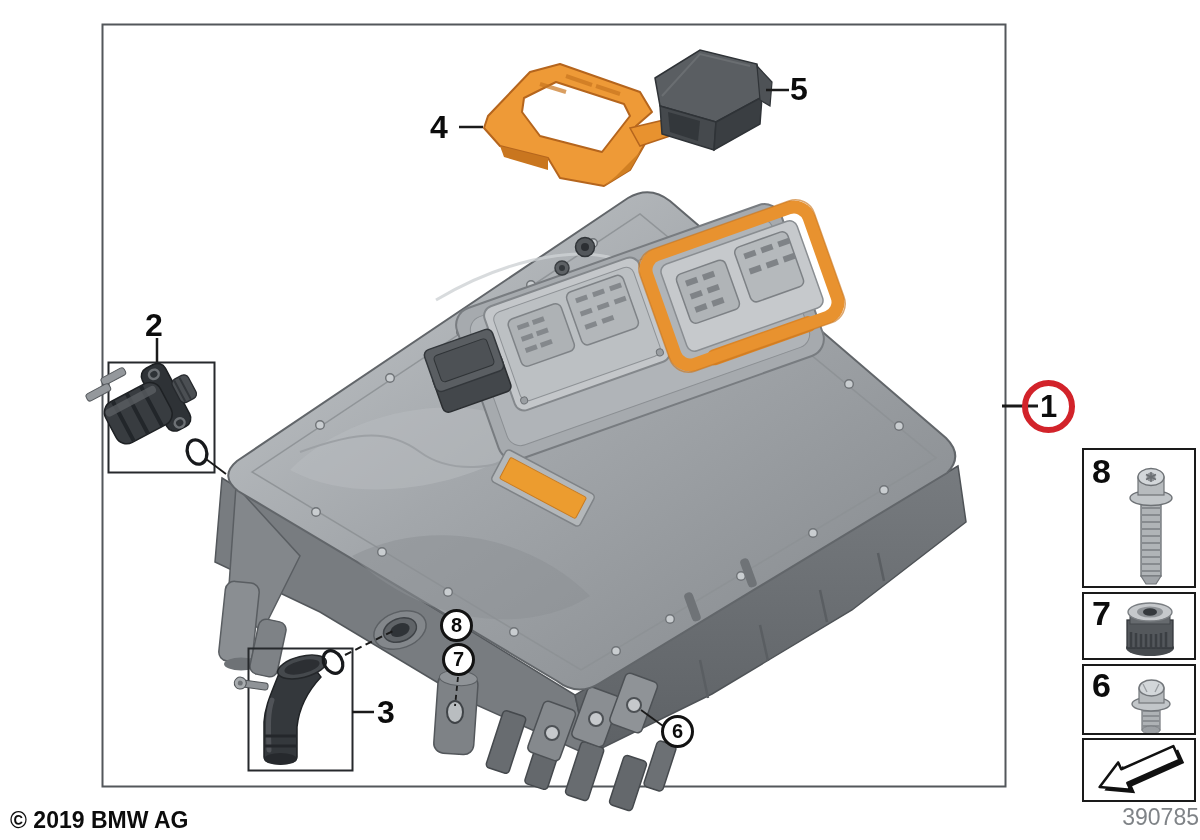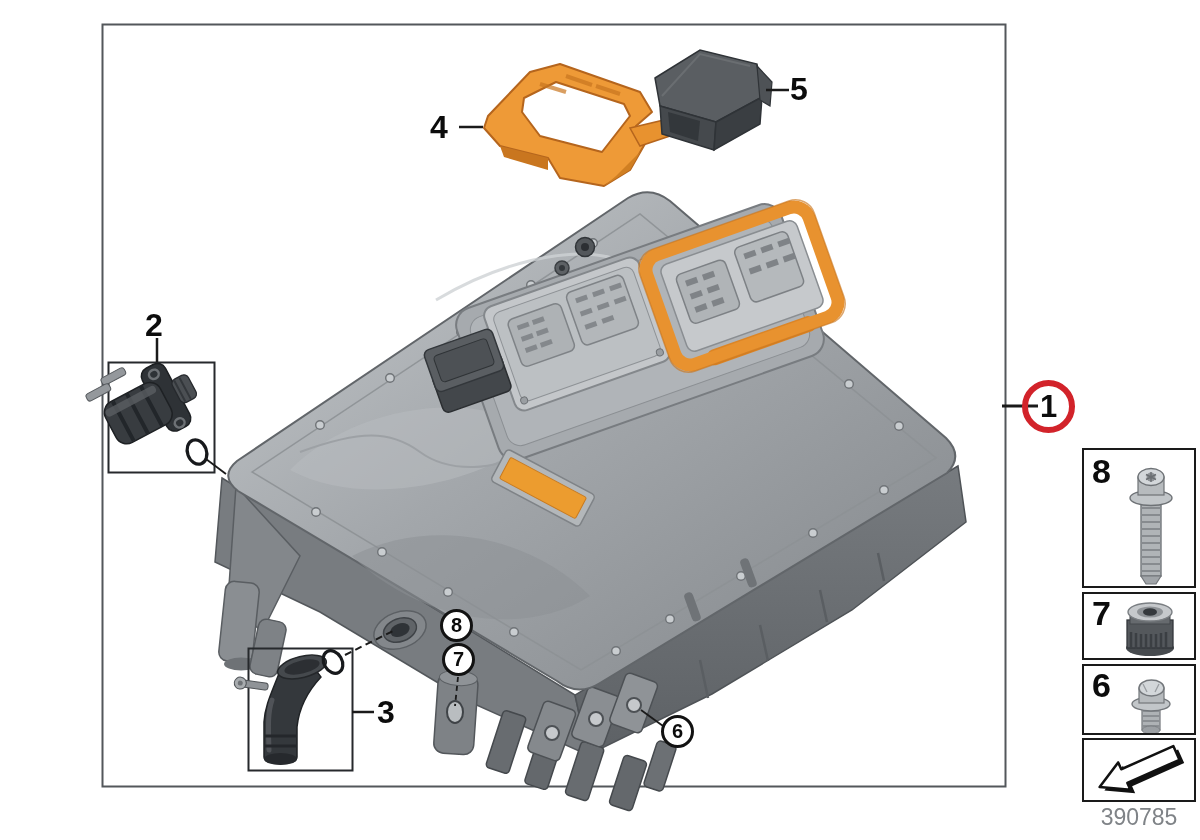--- a/index.html
+++ b/index.html
@@ -9,21 +9,21 @@
   .lbl{position:absolute;font:bold 32px "Liberation Sans",sans-serif;color:#0c0c0c;line-height:1;}
   .circ{position:absolute;width:33px;height:33px;box-sizing:border-box;border:3px solid #121212;
         border-radius:50%;background:#fff;display:flex;align-items:center;justify-content:center;
         font:bold 20px "Liberation Sans",sans-serif;color:#0c0c0c;}
   .c1{position:absolute;left:1022px;top:380px;width:53px;height:53px;box-sizing:border-box;
       border:6.5px solid #D2232A;border-radius:50%;background:transparent;display:flex;
       align-items:center;justify-content:center;font:bold 31px "Liberation Sans",sans-serif;color:#0c0c0c;}
   .sbox{position:absolute;left:1082px;width:114px;box-sizing:border-box;border:2px solid #1a1a1a;background:transparent;}
   .snum{position:absolute;font:bold 34px "Liberation Sans",sans-serif;color:#0c0c0c;line-height:1;}
   .copyright{position:absolute;left:10px;top:807px;font:bold 23px "Liberation Sans",sans-serif;color:#0c0c0c;}
-  .docnum{position:absolute;left:1079px;top:804px;width:120px;text-align:center;
+  .docnum{position:absolute;left:1079px;top:804px;width:120px;text-align:right;
           font:23px "Liberation Sans",sans-serif;color:#7f8387;}
 </style>
 </head>
 <body>
 
 <div class="stage">
 
 <svg width="1200" height="840" viewBox="0 0 1200 840">
   <defs>
     <linearGradient id="gCover" x1="0" y1="0" x2="1" y2="1">
@@ -330,15 +330,16 @@
 </div>
 
 <div class="sbox" style="top:448px;height:140px;"></div>
 <div class="sbox" style="top:592px;height:68px;"></div>
 <div class="sbox" style="top:664px;height:71px;"></div>
 <div class="sbox" style="top:738px;height:64px;"></div>
 <div class="snum" style="left:1092px;top:454px;">8</div>
 <div class="snum" style="left:1092px;top:596px;">7</div>
 <div class="snum" style="left:1092px;top:668px;">6</div>
 
+<div class="copyright">© 2019 BMW AG</div>
 <div class="docnum">390785</div>
 
 </div>
 
 </body></html>

